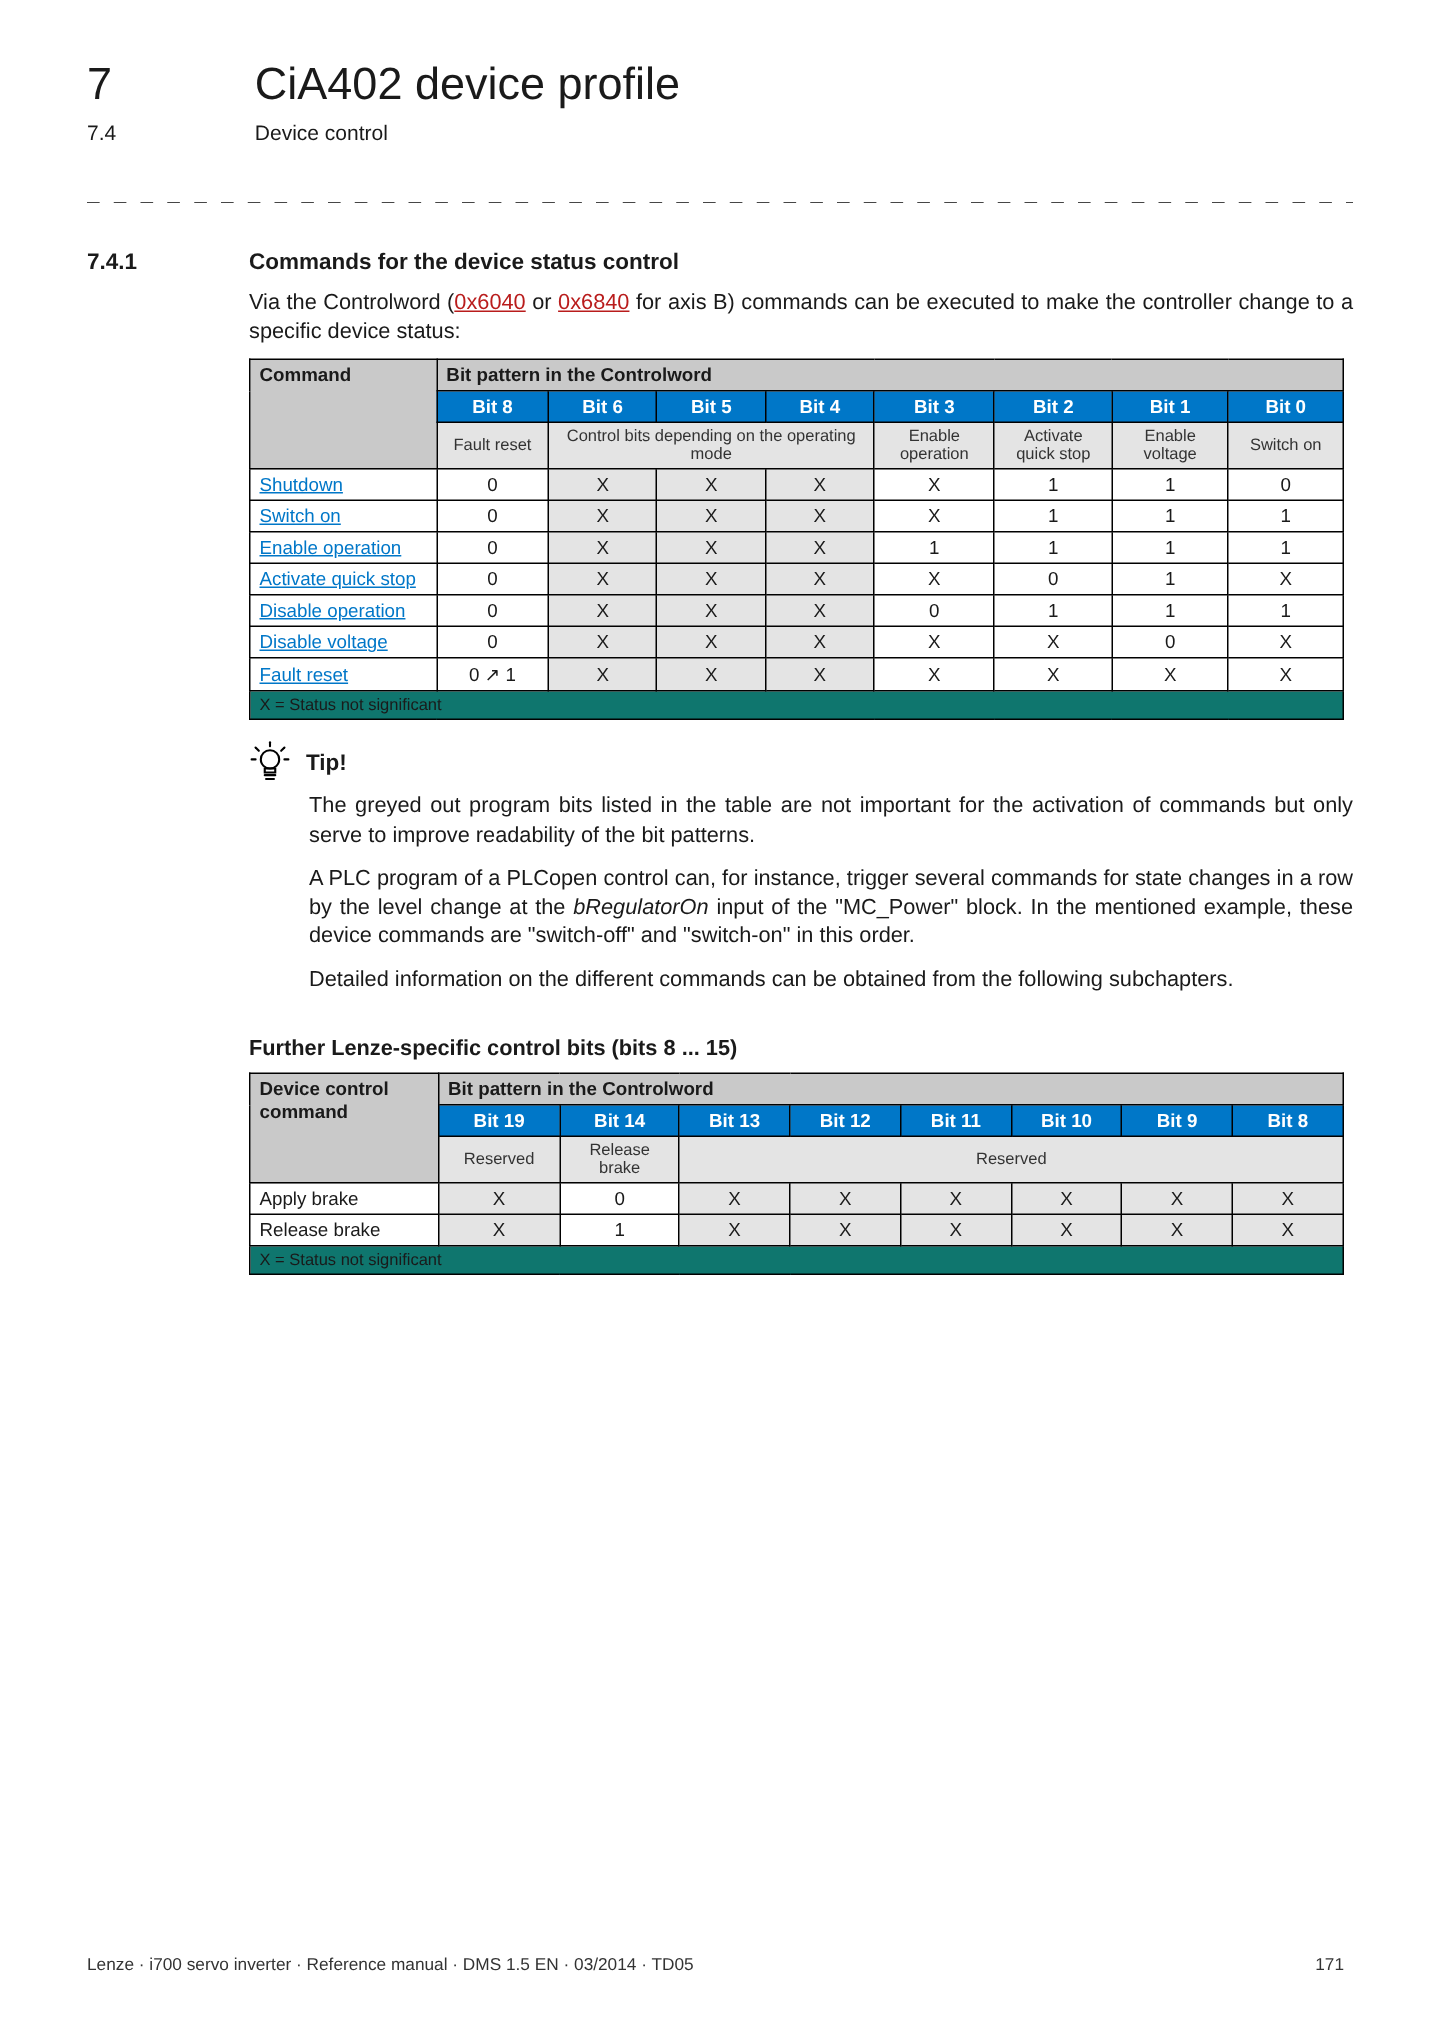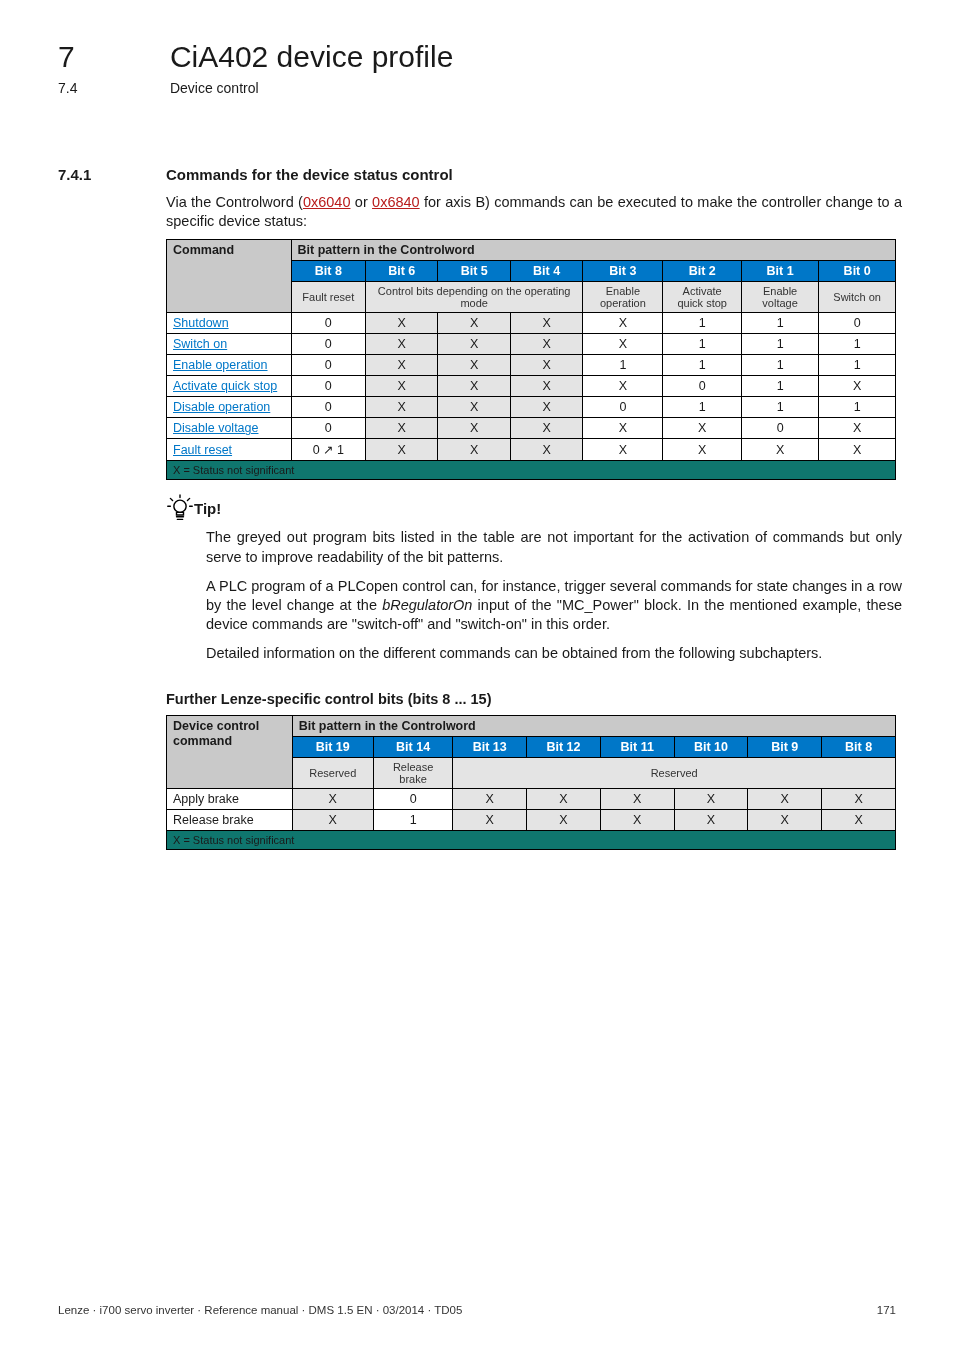--- a/index.html
+++ b/index.html
@@ -119,20 +119,21 @@
     font-size: 11px;
     background: #0f766e;
   }
 
   
   .tip {
     margin-left: 108px;
     margin-top: 14px;
     display: flex;
     align-items: center;
+    gap: 10px;
   }
   .tip-label { font-size: 15px; font-weight: 700; }
   .tip .bulb {
     width: 28px; height: 28px;
   }
   .tipbody {
     margin-left: 148px;
     margin-top: 6px;
     font-size: 14.5px;
     line-height: 1.32;

